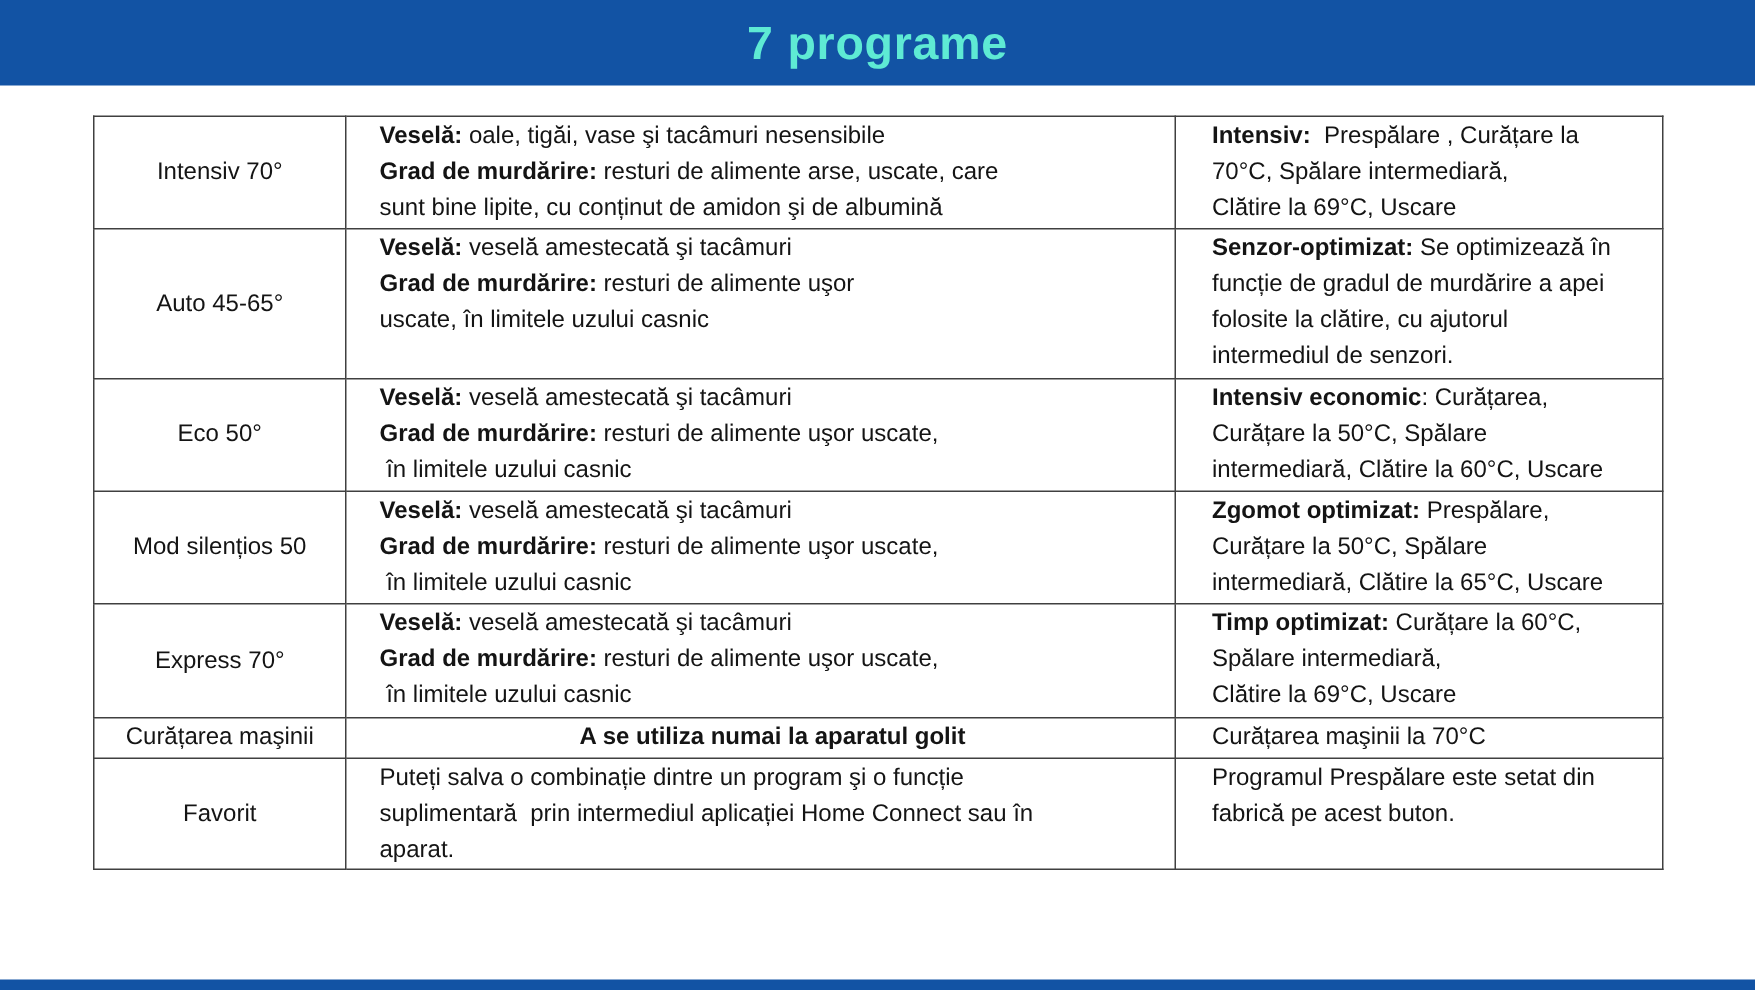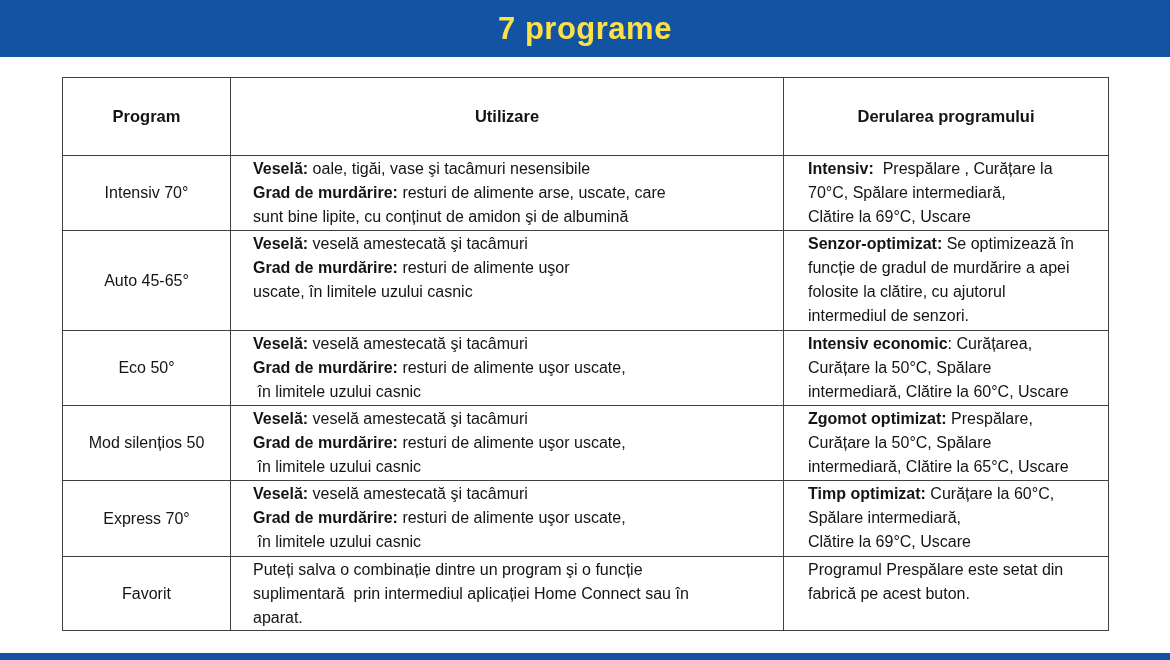--- a/index.html
+++ b/index.html
@@ -7,21 +7,21 @@
     width:1170px;height:660px;position:relative;overflow:hidden;
     background:#ffffff;
     font-family:"Liberation Sans","DejaVu Sans",sans-serif;
     color:#141414;
   }
   .banner{
     position:absolute;left:0;top:0;width:1170px;height:57px;
     background:#1253a4;display:flex;align-items:center;justify-content:center;
   }
   .banner-title{
-    color:#fde047;font-size:31px;font-weight:bold;letter-spacing:.5px;
+    color:#5eead4;font-size:31px;font-weight:bold;letter-spacing:.5px;
   }
   .bottom-bar{
     position:absolute;left:0;bottom:0;width:1170px;height:7px;background:#1253a4;
   }
   table.programs{
     position:absolute;left:62px;top:77px;width:1046px;
     border-collapse:collapse;table-layout:fixed;
   }
   table.programs col.c1{width:168px;}
   table.programs col.c2{width:553px;}
@@ -55,25 +55,20 @@
   <span class="banner-title">7 programe</span>
 </div>
 
 <table class="programs">
   <colgroup>
       <col class="c1">
       <col class="c2">
       <col class="c3">
     </colgroup>
   <tbody>
-    <tr style="height:78px;">
-      <th>Program</th>
-      <th>Utilizare</th>
-      <th>Derularea programului</th>
-    </tr>
 
     <tr style="height:75px;">
       <td class="c-prog">Intensiv 70°</td>
       <td class="c-use">
         <div class="ln"><span class="b">Veselă:</span><span> oale, tigăi, vase şi tacâmuri nesensibile</span></div>
         <div class="ln"><span class="b">Grad de murdărire:</span><span> resturi de alimente arse, uscate, care</span></div>
         <div class="ln"><span class="b"></span><span>sunt bine lipite, cu conținut de amidon şi de albumină</span></div>
       </td>
       <td class="c-flow">
         <div class="ln"><span class="b">Intensiv:</span><span>  Prespălare , Curățare la</span></div>
@@ -132,20 +127,29 @@
         <div class="ln"><span class="b">Grad de murdărire:</span><span> resturi de alimente uşor uscate,</span></div>
         <div class="ln"><span class="b"></span><span> în limitele uzului casnic</span></div>
       </td>
       <td class="c-flow">
         <div class="ln"><span class="b">Timp optimizat:</span><span> Curățare la 60°C,</span></div>
         <div class="ln"><span class="b"></span><span>Spălare intermediară,</span></div>
         <div class="ln"><span class="b"></span><span>Clătire la 69°C, Uscare</span></div>
       </td>
     </tr>
 
+    <tr style="height:27px;">
+      <td class="c-prog">Curățarea maşinii</td>
+      <td class="c-use">
+        <div class="ln center"><span class="b">A se utiliza numai la aparatul golit</span><span></span></div>
+      </td>
+      <td class="c-flow">
+        <div class="ln"><span class="b"></span><span>Curățarea maşinii la 70°C</span></div>
+      </td>
+    </tr>
 
     <tr style="height:72px;">
       <td class="c-prog">Favorit</td>
       <td class="c-use">
         <div class="ln"><span class="b"></span><span>Puteți salva o combinație dintre un program şi o funcție</span></div>
         <div class="ln"><span class="b"></span><span>suplimentară  prin intermediul aplicației Home Connect sau în</span></div>
         <div class="ln"><span class="b"></span><span>aparat.</span></div>
       </td>
       <td class="c-flow">
         <div class="ln"><span class="b"></span><span>Programul Prespălare este setat din</span></div>

